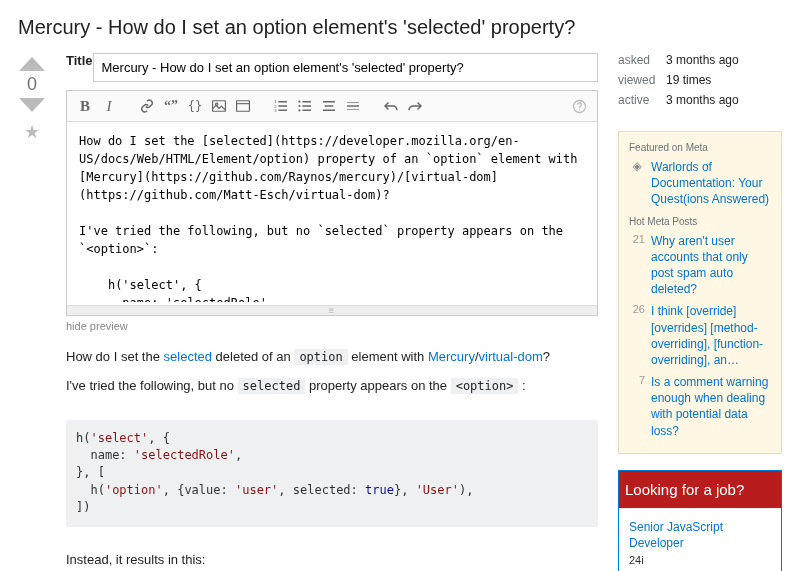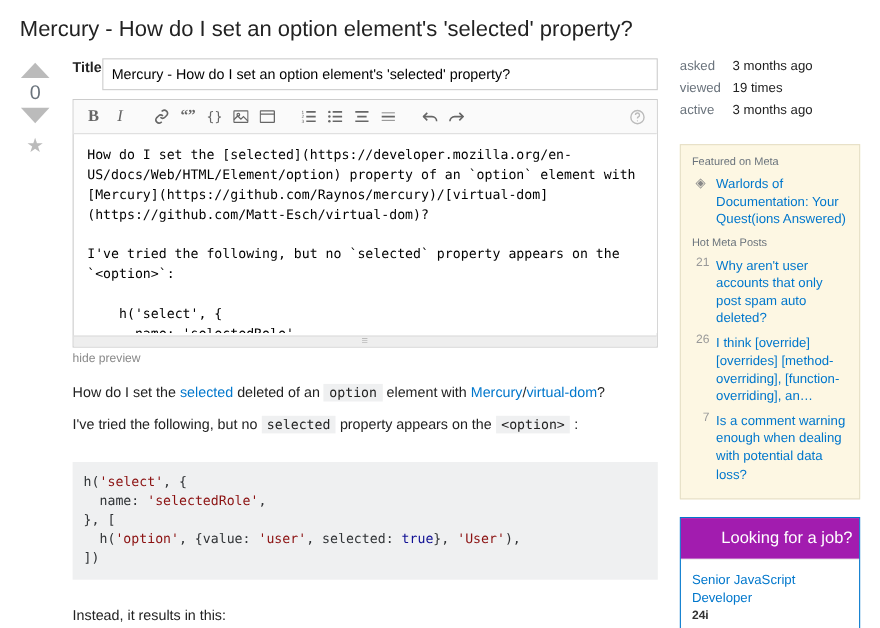--- a/index.html
+++ b/index.html
@@ -41,24 +41,24 @@
   .atv{color:#0b7ab5}
   .sidebar{width:164px;font-size:12px}
   .stats{display:grid;grid-template-columns:48px 1fr;row-gap:6px;color:#6a737c;margin-bottom:24px}
   .meta-box{border:1px solid #e6dfc6;background:#fdf7e3;padding:10px 10px 8px;margin-bottom:16px}
   .meta-box .hdr{color:#6a737c;font-size:10px;margin-bottom:6px}
   .meta-box a{color:#0077cc;text-decoration:none;font-size:12px;line-height:1.35;display:block}
   .meta-item{display:flex;gap:6px;margin:6px 0}
   .meta-item .num{color:#999;font-size:11px;width:16px;text-align:right;flex-shrink:0}
   .meta-item .icon{width:16px;text-align:center;flex-shrink:0;color:#888}
   .jobs{border:1px solid #0077cc}
-  .jobs-hdr{background:#a21caf;color:#fff;text-align:right;padding:10px 6px;font-size:15px}
+  .jobs-hdr{background:#b91c1c;color:#fff;text-align:left;padding:10px 6px;font-size:15px}
   .job{padding:10px 10px 6px;border-top:1px solid #eee}
   .job a{color:#0077cc;text-decoration:none;font-size:12px;line-height:1.35;display:block;margin-bottom:3px}
-  .job .company{font-weight:700;font-size:11px;color:#333;margin-bottom:7px}
+  .job .company{font-weight:400;font-size:11px;color:#333;margin-bottom:7px}
   .job .loc{font-size:11px;color:#6a737c;margin-bottom:5px}
 </style>
 </head>
 <body>
 
 <div class="page">
   <h1 class="title">Mercury - How do I set an option element's 'selected' property?</h1>
   <div class="row">
     <div class="voting">
       <div class="arrow-up"></div>

